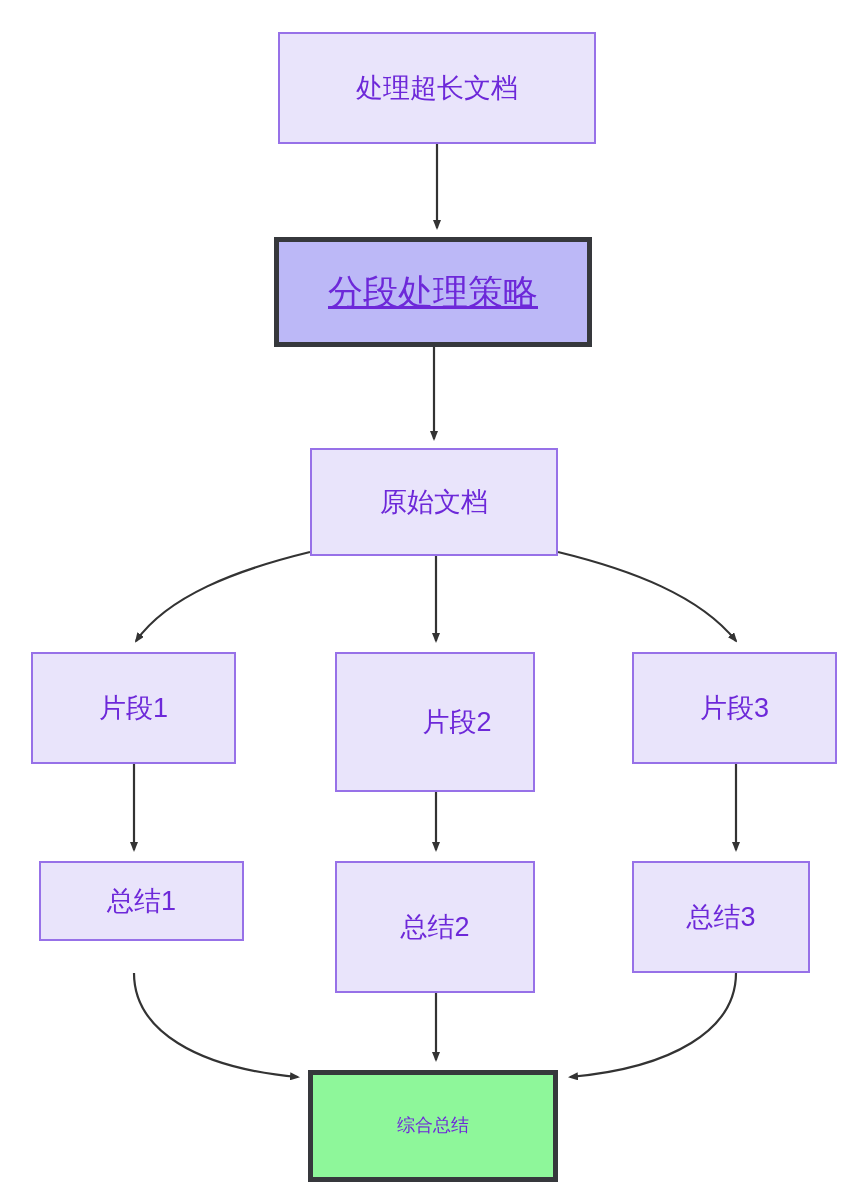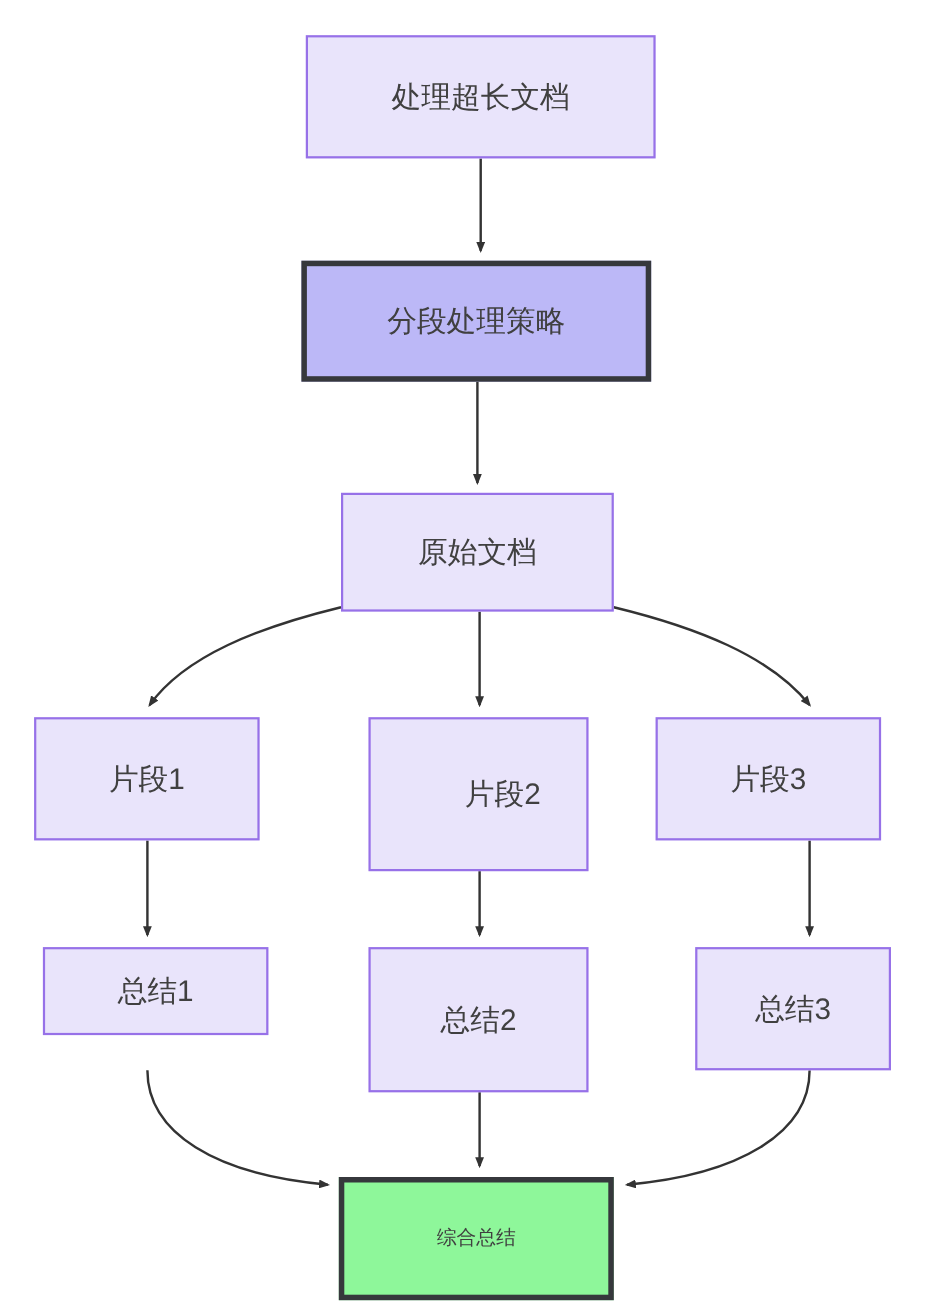--- a/index.html
+++ b/index.html
@@ -25,33 +25,34 @@
     height: 1196px;
     pointer-events: none;
   }
   .node {
     position: absolute;
     box-sizing: border-box;
     display: flex;
     align-items: center;
     justify-content: center;
     text-align: center;
-    color: #404040;
+    color: #6d28d9;
     line-height: 1.2;
     user-select: none;
   }
   .node-default {
     background: #e9e4fb;
     border: 2px solid #9771e8;
     font-size: 27px;
   }
   .node-strategy {
     background: #bcb8f7;
     border: 5px solid #36383c;
-    font-size: 27px;
+    font-size: 35px;
+    text-decoration: underline;
   }
   .node-final {
     background: #8ef79a;
     border: 5px solid #36383c;
     font-size: 18px;
   }
   .node-label {
     display: block;
     white-space: nowrap;
   }
@@ -90,21 +91,21 @@
   </div>
   <div class="node node-default" style="left: 310px; top: 448px; width: 248px; height: 108px; text-align: right;">
     <span class="node-label">原始文档</span>
   </div>
   <div class="node node-default" style="left: 31px; top: 652px; width: 205px; height: 112px;">
     <span class="node-label">片段1</span>
   </div>
   <div class="node node-default" style="left: 335px; top: 652px; width: 200px; height: 140px; padding-left: 44px;">
     <span class="node-label">片段2</span>
   </div>
-  <div class="node node-default" style="left: 596px; top: 652px; width: 205px; height: 112px;">
+  <div class="node node-default" style="left: 632px; top: 652px; width: 205px; height: 112px;">
     <span class="node-label">片段3</span>
   </div>
   <div class="node node-default" style="left: 39px; top: 861px; width: 205px; height: 80px;">
     <span class="node-label">总结1</span>
   </div>
   <div class="node node-default" style="left: 335px; top: 861px; width: 200px; height: 132px;">
     <span class="node-label">总结2</span>
   </div>
   <div class="node node-default" style="left: 632px; top: 861px; width: 178px; height: 112px;">
     <span class="node-label">总结3</span>

